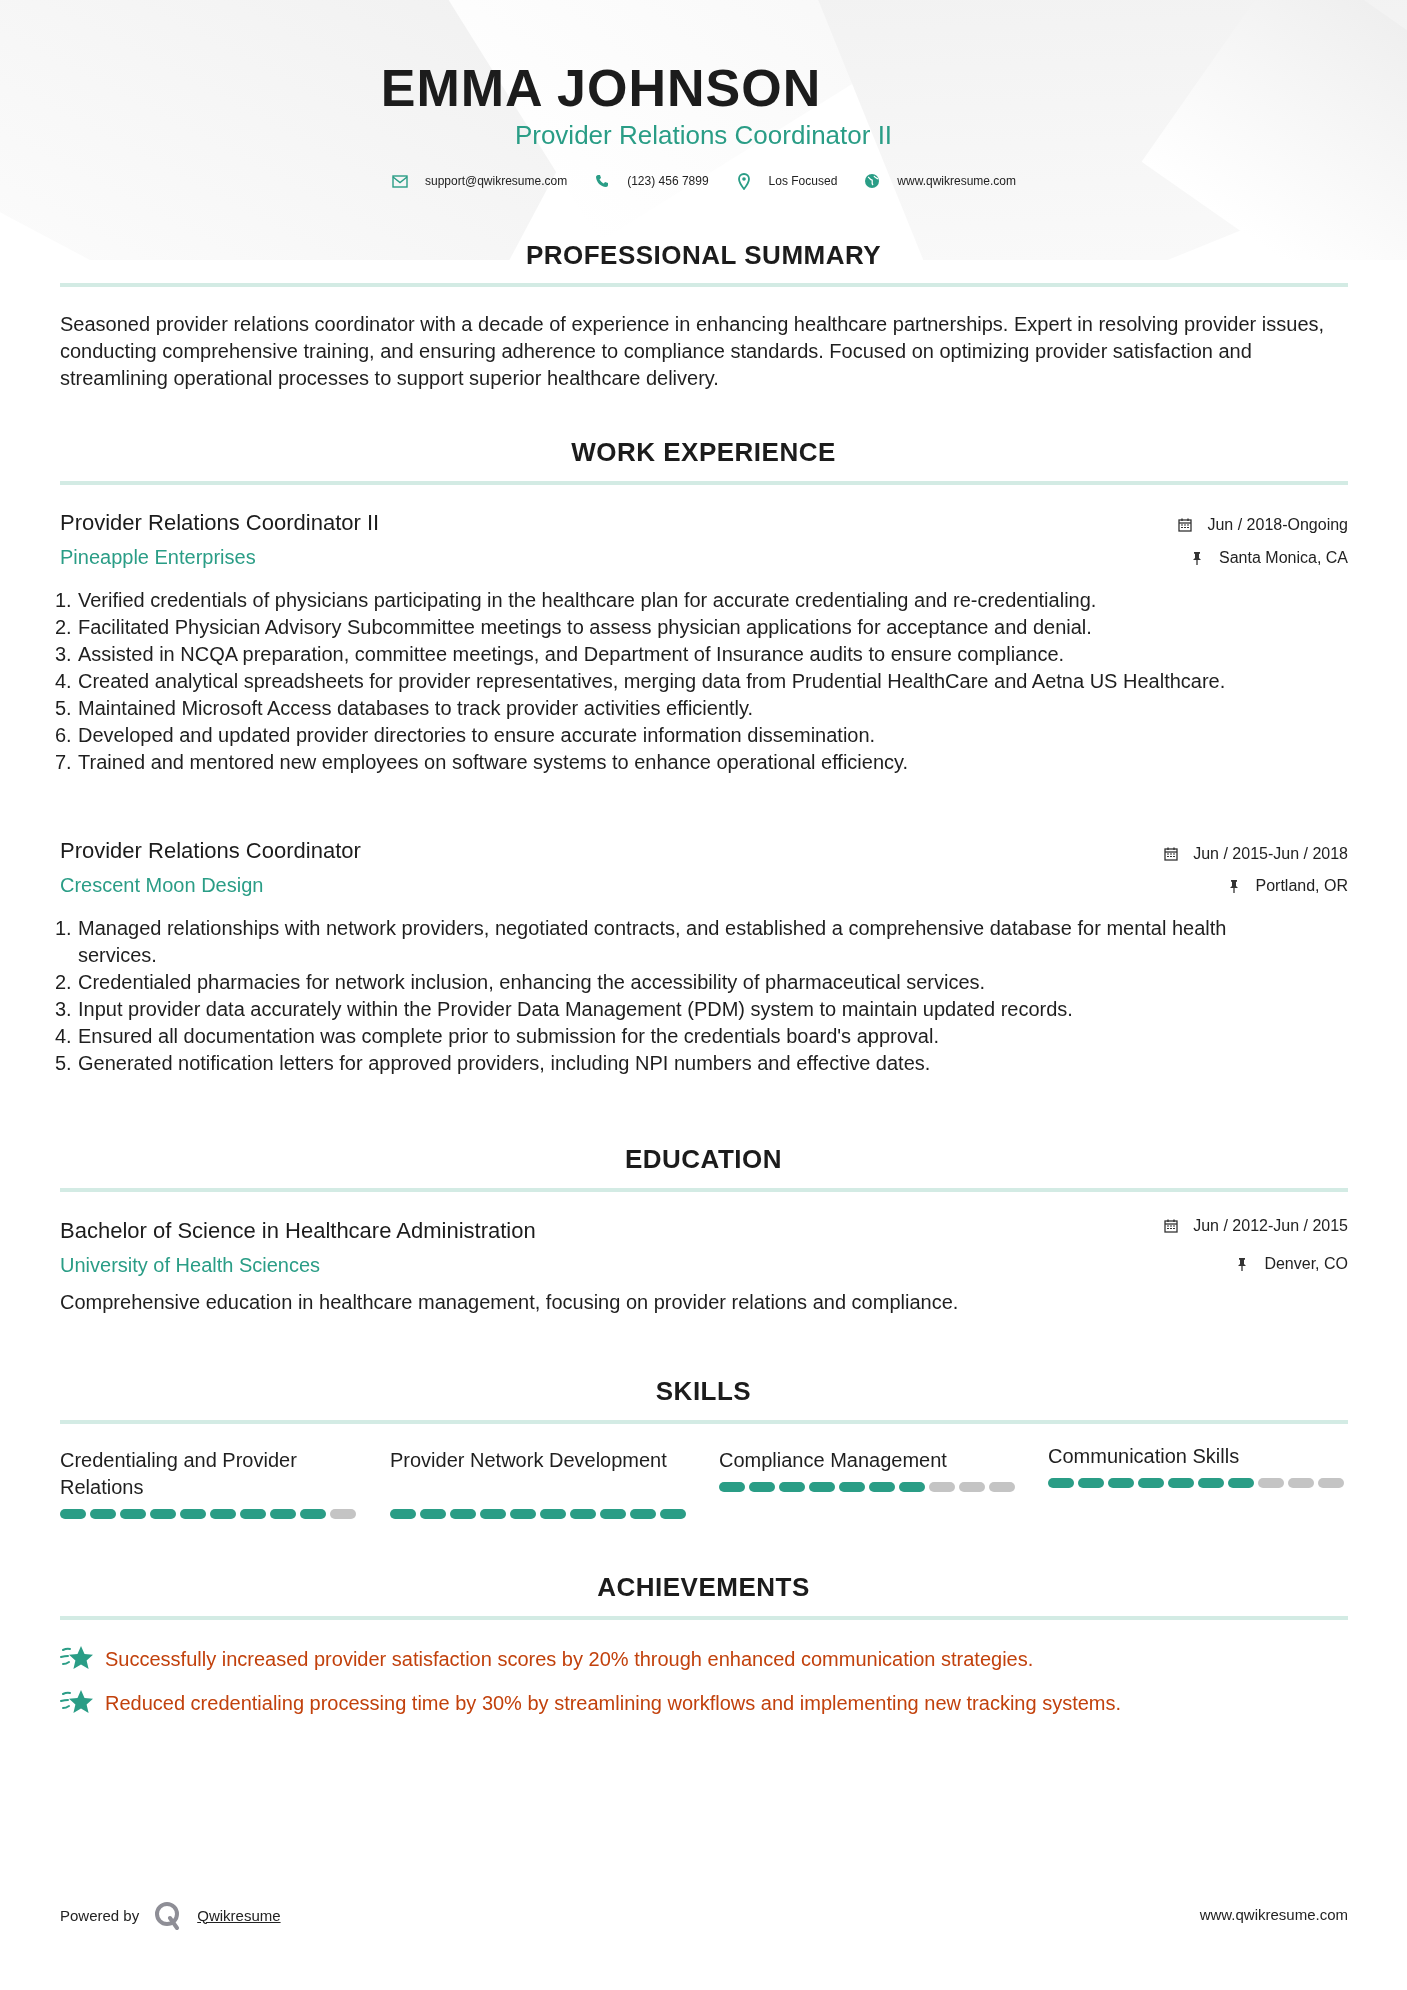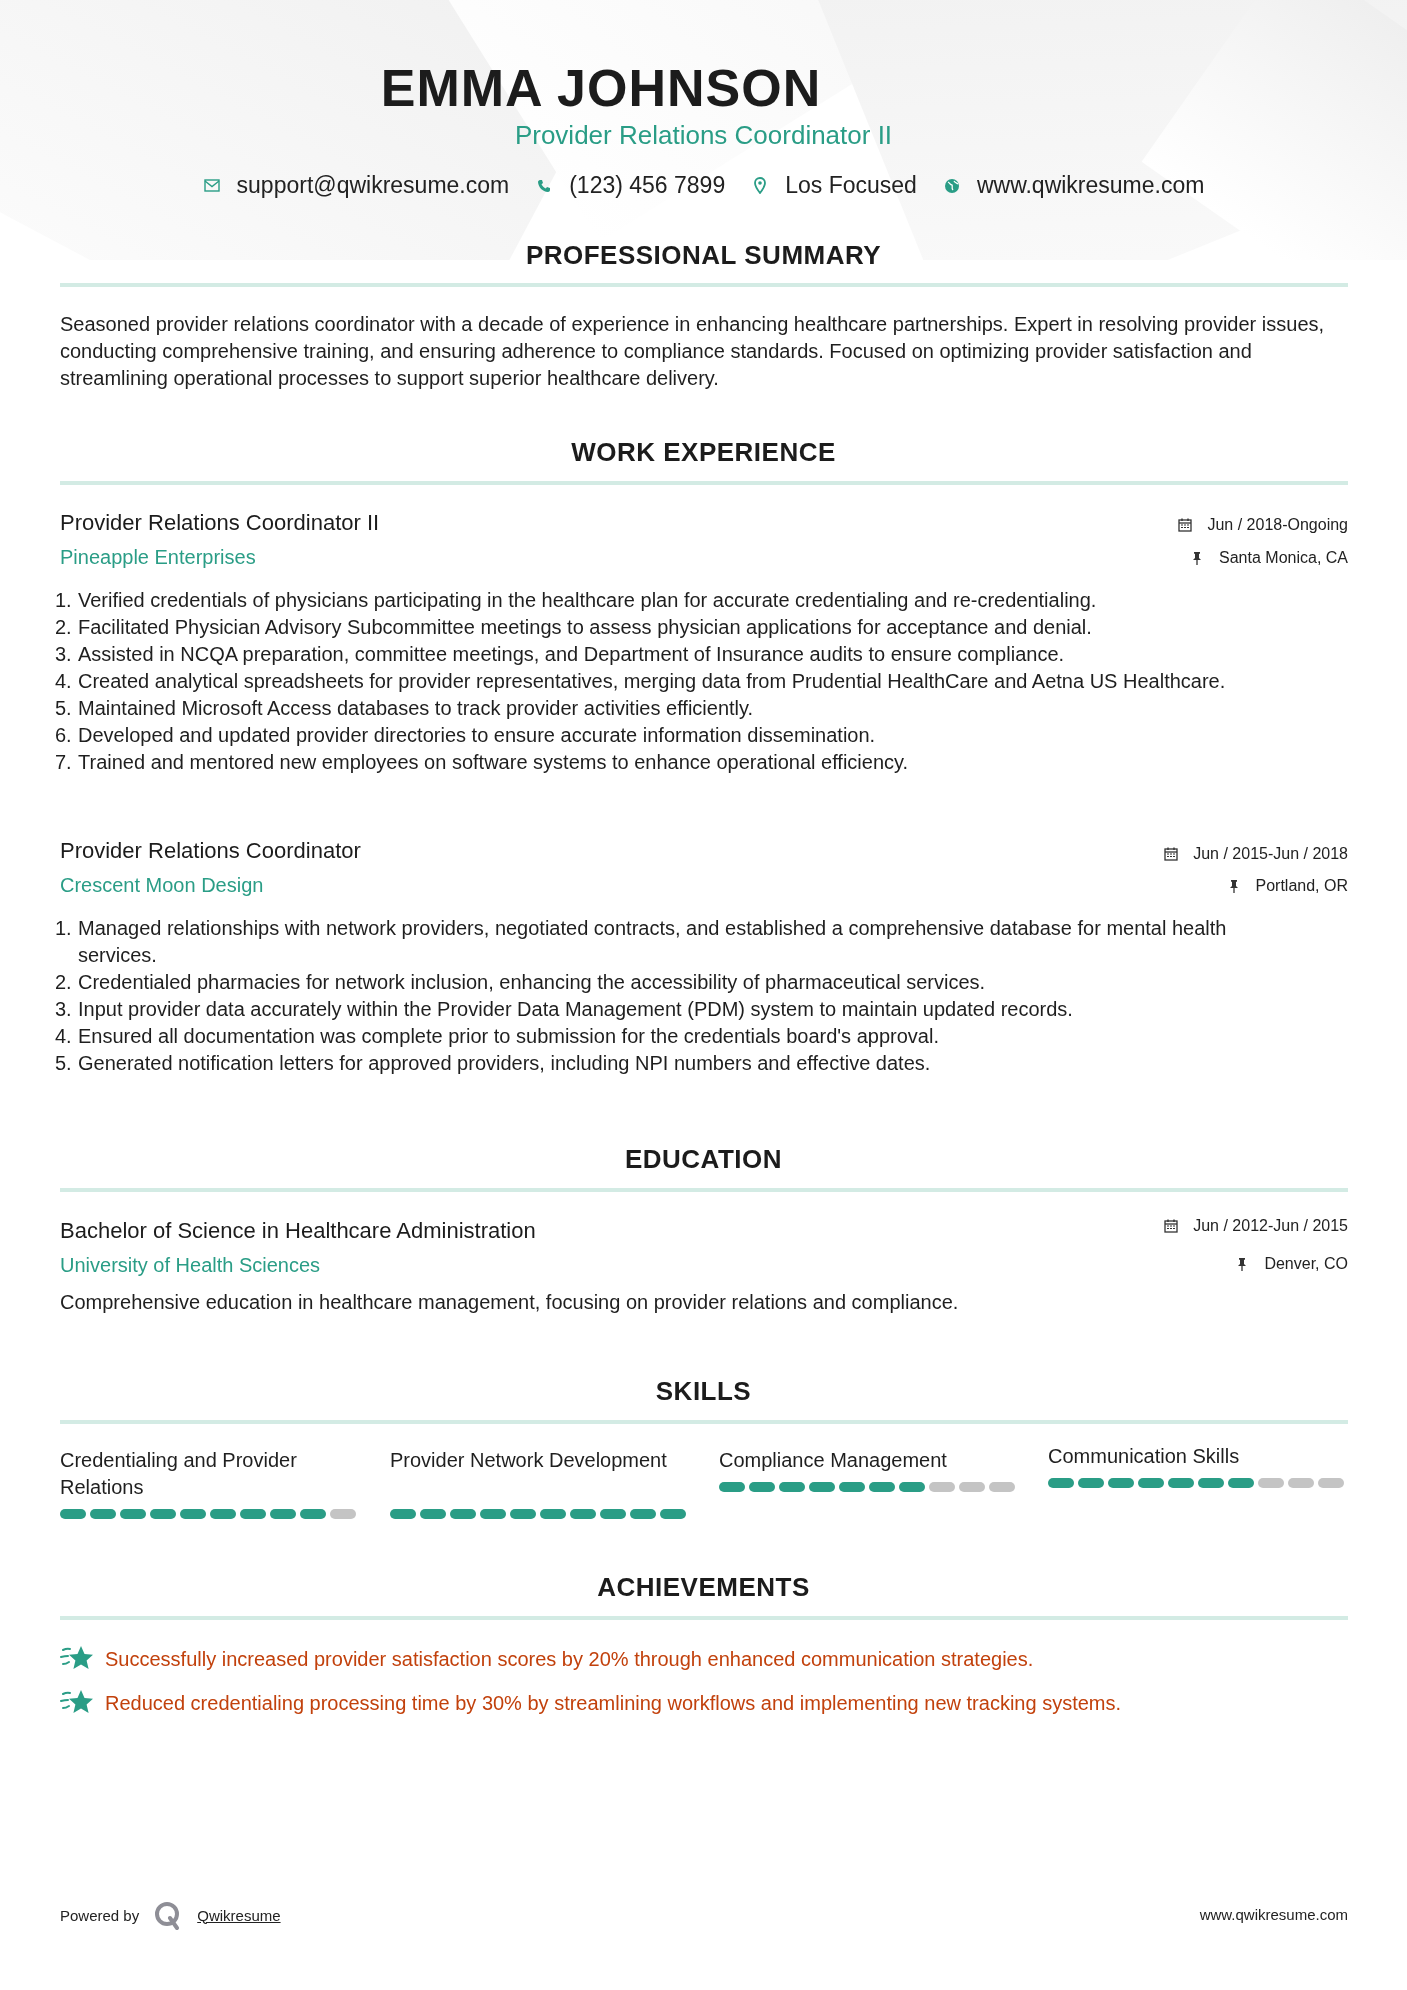--- a/index.html
+++ b/index.html
@@ -10,21 +10,21 @@
   .bg-shapes .s { position: absolute; background: #f1f1f1; }
   .s1 { left: -120px; top: -220px; width: 700px; height: 520px; transform: rotate(28deg); background: linear-gradient(180deg,#ededed,#fafafa) !important; opacity: .9; }
   .s2 { left: 840px; top: -260px; width: 760px; height: 480px; transform: rotate(-22deg); background: linear-gradient(200deg,#e9e9e9,#fbfbfb) !important; }
   .s3 { left: 380px; top: -300px; width: 520px; height: 420px; transform: rotate(58deg); background: linear-gradient(160deg,#f4f4f4,#ffffff) !important; }
   .s4 { left: 1180px; top: 40px; width: 400px; height: 260px; transform: rotate(35deg); background: linear-gradient(180deg,#efefef,#ffffff) !important; }
 
   .page { position: absolute; left: 0; top: 0; width: 1407px; height: 1990px; z-index: 1; }
 
   .name { position: absolute; left: 0; width: 1202px; top: 58px; text-align: center; font-weight: 700; font-size: 52px; letter-spacing: 1px; color: #1c1c1c; }
   .job-title { position: absolute; left: 0; width: 1407px; top: 120px; text-align: center; font-size: 26px; color: #2a9d86; }
-  .contacts { position: absolute; left: 0; width: 1407px; top: 172px; display: flex; justify-content: center; align-items: center; font-size: 23px; color: #222; }
+  .contacts { position: absolute; left: 0; width: 1407px; top: 172px; display: flex; justify-content: center; align-items: center; font-size: 12px; color: #222; }
   .contacts .ci { display: flex; align-items: center; margin: 0 13px; }
   .contacts .ico { width: 18px; height: 18px; margin-right: 16px; display: inline-flex; align-items: center; justify-content: center; color: #2a9d86; }
 
   .sec-head { position: absolute; left: 0; width: 1407px; text-align: center; font-weight: 700; font-size: 26px; letter-spacing: .5px; color: #1c1c1c; }
   .rule { position: absolute; left: 60px; width: 1288px; height: 4px; background: #d3ebe4; }
 
   .para { position: absolute; left: 60px; width: 1290px; font-size: 20px; line-height: 27px; color: #1f1f1f; }
 
   .entry-title { position: absolute; left: 60px; font-size: 22px; color: #1c1c1c; }
   .entry-org { position: absolute; left: 60px; font-size: 20px; color: #2a9d86; }

